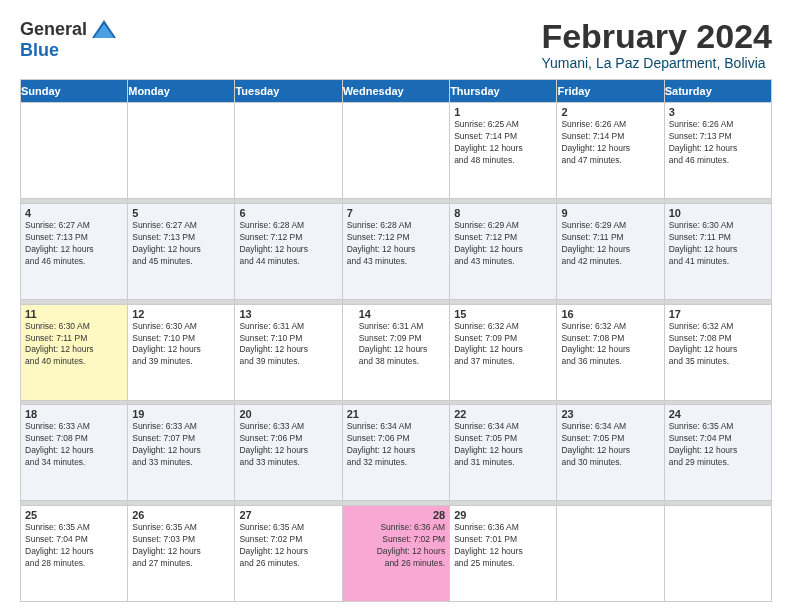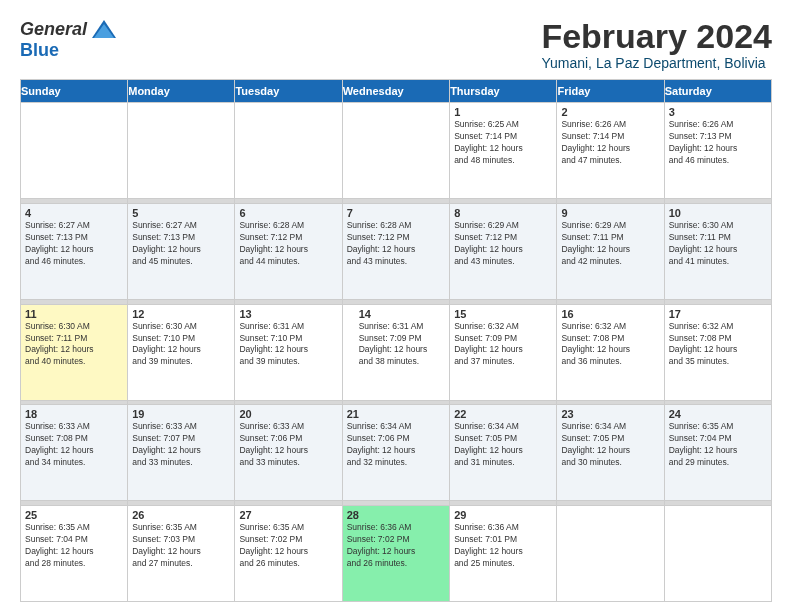--- a/index.html
+++ b/index.html
@@ -24,21 +24,20 @@
       margin-bottom: 8px;
     }
     .logo {
       display: flex;
       flex-direction: column;
       align-items: flex-start;
     }
     .logo-text {
       display: flex;
       align-items: center;
-      font-style: italic;
     }
     .logo-general {
       font-size: 18px;
       font-weight: bold;
       color: #333;
     }
     .logo-blue {
       font-size: 18px;
       font-weight: bold;
       color: #1a6ab5;
@@ -371,21 +370,21 @@
 Daylight: 12 hours
 and 27 minutes.</div>
           </td>
           <td style="background-color: rgb(255, 255, 255);">
             <span class="day-number">27</span>
             <div class="day-info" style="white-space: pre-line;">Sunrise: 6:35 AM
 Sunset: 7:02 PM
 Daylight: 12 hours
 and 26 minutes.</div>
           </td>
-          <td style="background-color: #86efac;">
+          <td style="background-color: #f9a8d4; text-align: right;">
             <span class="day-number">28</span>
             <div class="day-info" style="white-space: pre-line;">Sunrise: 6:36 AM
 Sunset: 7:02 PM
 Daylight: 12 hours
 and 26 minutes.</div>
           </td>
           <td style="background-color: rgb(255, 255, 255);">
             <span class="day-number">29</span>
             <div class="day-info" style="white-space: pre-line;">Sunrise: 6:36 AM
 Sunset: 7:01 PM

